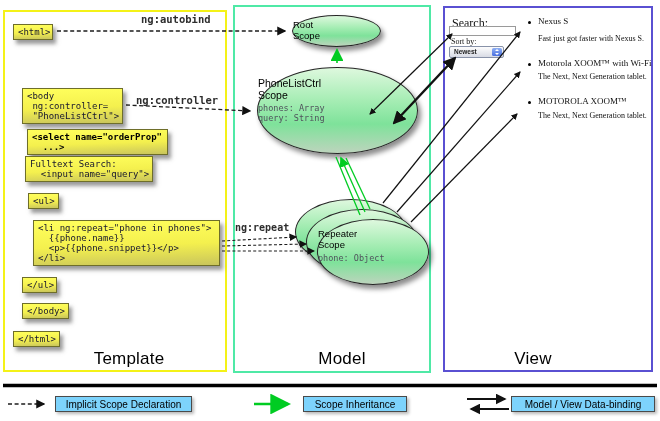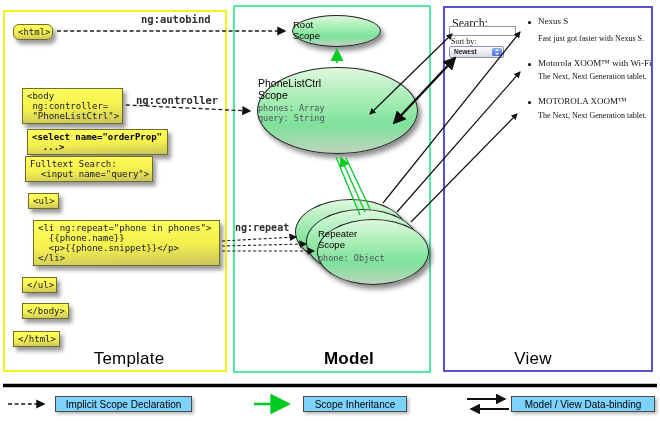--- a/index.html
+++ b/index.html
@@ -82,24 +82,24 @@
   svg{position:absolute;left:0;top:0;pointer-events:none;}
 </style>
 </head>
 <body>
 
 <div class="col" id="col-template"></div>
 <div class="col" id="col-model"></div>
 <div class="col" id="col-view"></div>
 
 <div class="col-label" style="left:3px;width:252px;">Template</div>
-<div class="col-label" style="left:250px;width:198px;font-weight:bold;">Model</div>
+<div class="col-label" style="left:243px;width:198px;">Model</div>
 <div class="col-label" style="left:443px;width:180px;">View</div>
 
-<div class="cbox" style="left:13px;top:24px;width:40px;border-radius:6px;">&lt;html&gt;</div>
+<div class="cbox" style="left:13px;top:24px;width:40px;">&lt;html&gt;</div>
 <div class="cbox" style="left:22px;top:88px;width:101px;">&lt;body
  ng:controller=
  "PhoneListCtrl"&gt;</div>
 <div class="cbox bold" style="left:27px;top:129px;width:141px;">&lt;select name="orderProp"
   ...&gt;</div>
 <div class="cbox" style="left:25px;top:156px;width:128px;">Fulltext Search:
   &lt;input name="query"&gt;</div>
 <div class="cbox" style="left:28px;top:193px;width:31px;">&lt;ul&gt;</div>
 <div class="cbox" style="left:33px;top:220px;width:187px;">&lt;li ng:repeat="phone in phones"&gt;
   {{phone.name}}

